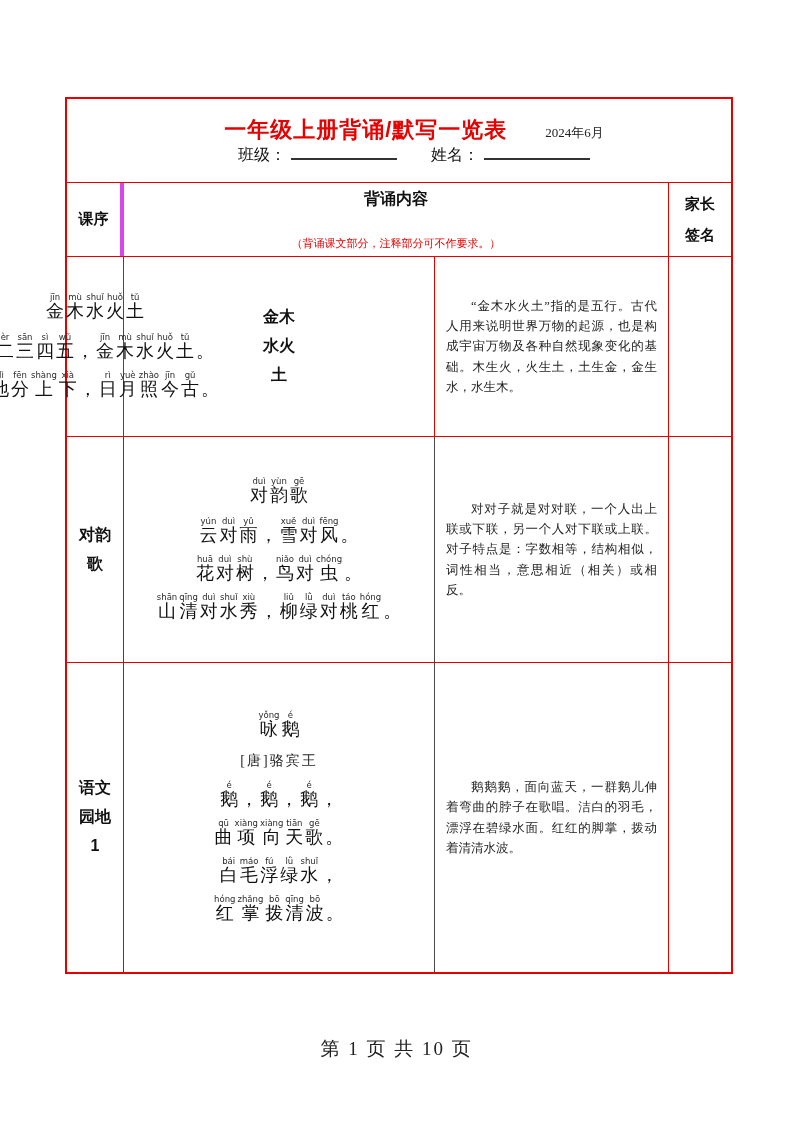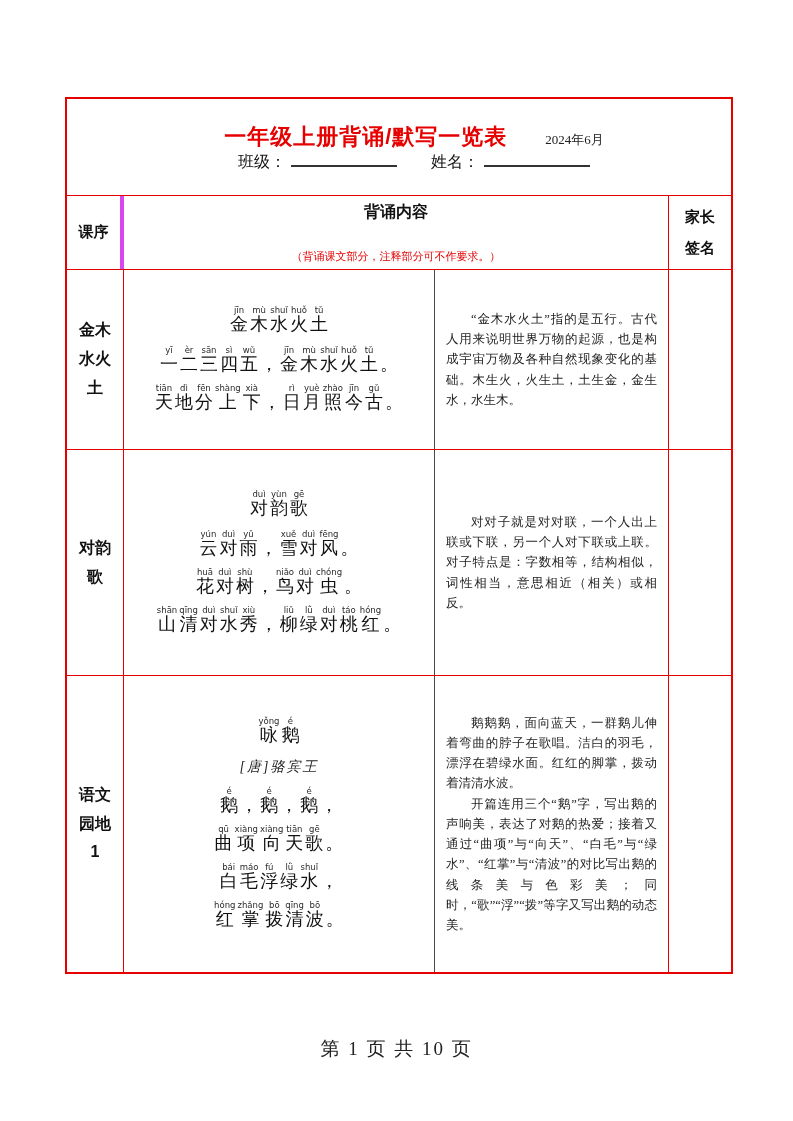--- a/index.html
+++ b/index.html
@@ -7,21 +7,21 @@
     width:793px;height:1121px;position:relative;background:#ffffff;
     font-family:"Liberation Serif",serif;color:#222;
   }
   .frame{
     position:absolute;left:65px;top:97px;width:668px;height:877px;
     border:2px solid #e60000;box-sizing:border-box;
     display:flex;flex-direction:column;background:#fff;
   }
   
   .doc-header{
-    height:97px;box-sizing:border-box;border-bottom:1px solid #e60000;
+    height:84px;box-sizing:border-box;border-bottom:1px solid #e60000;
     display:flex;flex-direction:column;justify-content:center;padding-left:30px;
   }
   .title-row{display:flex;justify-content:center;align-items:baseline;gap:38px;}
   .doc-title{
     font-family:"Liberation Sans",sans-serif;font-weight:bold;
     font-size:22px;color:#e60000;letter-spacing:1px;
   }
   .doc-date{font-size:13px;color:#222;}
   .blank-row{display:flex;justify-content:center;gap:34px;font-size:16px;color:#111;text-align:center;}
   .blank-group{display:flex;align-items:baseline;}
@@ -62,21 +62,21 @@
     display:flex;flex-direction:column;justify-content:center;
     padding:8px 11px;font-size:12.5px;line-height:1.62;color:#1d1d1d;
     text-align:justify;
   }
   .cell-expl p{margin:0;text-indent:2em;}
   .cell-sign{background:#fff;}
   .poem-line{margin:4px 0;text-align:center;white-space:nowrap;}
   .poem-line.title{margin-bottom:6px;}
   ruby{font-size:18px;color:#111;margin:0 1px;ruby-position:over;}
   rt{font-size:8.5px;font-family:"DejaVu Sans",sans-serif;color:#2a2a2a;}
-  .poem-author{font-size:14px;color:#222;margin:5px 0 7px 0;letter-spacing:2px;font-style:italic;}
+  .poem-author{font-size:14px;color:#222;margin:5px 0 7px 0;letter-spacing:2px;}
   
   .page-footer{
     position:absolute;left:0;right:0;top:1036px;text-align:center;
     font-size:19px;color:#222;letter-spacing:2px;
   }
 </style>
 </head>
 <body>
 
 <div class="frame">
@@ -104,29 +104,29 @@
       <span class="th-content-title">背诵内容</span>
       <span class="th-note">（背诵课文部分，注释部分可不作要求。）</span>
     </div>
     <div class="th th-sign">
       <span>家长</span>
       <span>签名</span>
     </div>
   </div>
 
   <div class="trow row1">
+    <div class="cell cell-poem">
+      <div class="poem-line title"><ruby>金<rt>jīn</rt></ruby><ruby>木<rt>mù</rt></ruby><ruby>水<rt>shuǐ</rt></ruby><ruby>火<rt>huǒ</rt></ruby><ruby>土<rt>tǔ</rt></ruby></div>
+      <div class="poem-line"><ruby>一<rt>yī</rt></ruby><ruby>二<rt>èr</rt></ruby><ruby>三<rt>sān</rt></ruby><ruby>四<rt>sì</rt></ruby><ruby>五<rt>wǔ</rt></ruby><ruby>，<rt>&nbsp;</rt></ruby><ruby>金<rt>jīn</rt></ruby><ruby>木<rt>mù</rt></ruby><ruby>水<rt>shuǐ</rt></ruby><ruby>火<rt>huǒ</rt></ruby><ruby>土<rt>tǔ</rt></ruby><ruby>。<rt>&nbsp;</rt></ruby></div>
+      <div class="poem-line"><ruby>天<rt>tiān</rt></ruby><ruby>地<rt>dì</rt></ruby><ruby>分<rt>fēn</rt></ruby><ruby>上<rt>shàng</rt></ruby><ruby>下<rt>xià</rt></ruby><ruby>，<rt>&nbsp;</rt></ruby><ruby>日<rt>rì</rt></ruby><ruby>月<rt>yuè</rt></ruby><ruby>照<rt>zhào</rt></ruby><ruby>今<rt>jīn</rt></ruby><ruby>古<rt>gǔ</rt></ruby><ruby>。<rt>&nbsp;</rt></ruby></div>
+    </div>
     <div class="cell cell-lesson">
       <div>金木</div>
       <div>水火</div>
       <div>土</div>
-    </div>
-    <div class="cell cell-poem">
-      <div class="poem-line title"><ruby>金<rt>jīn</rt></ruby><ruby>木<rt>mù</rt></ruby><ruby>水<rt>shuǐ</rt></ruby><ruby>火<rt>huǒ</rt></ruby><ruby>土<rt>tǔ</rt></ruby></div>
-      <div class="poem-line"><ruby>一<rt>yī</rt></ruby><ruby>二<rt>èr</rt></ruby><ruby>三<rt>sān</rt></ruby><ruby>四<rt>sì</rt></ruby><ruby>五<rt>wǔ</rt></ruby><ruby>，<rt>&nbsp;</rt></ruby><ruby>金<rt>jīn</rt></ruby><ruby>木<rt>mù</rt></ruby><ruby>水<rt>shuǐ</rt></ruby><ruby>火<rt>huǒ</rt></ruby><ruby>土<rt>tǔ</rt></ruby><ruby>。<rt>&nbsp;</rt></ruby></div>
-      <div class="poem-line"><ruby>天<rt>tiān</rt></ruby><ruby>地<rt>dì</rt></ruby><ruby>分<rt>fēn</rt></ruby><ruby>上<rt>shàng</rt></ruby><ruby>下<rt>xià</rt></ruby><ruby>，<rt>&nbsp;</rt></ruby><ruby>日<rt>rì</rt></ruby><ruby>月<rt>yuè</rt></ruby><ruby>照<rt>zhào</rt></ruby><ruby>今<rt>jīn</rt></ruby><ruby>古<rt>gǔ</rt></ruby><ruby>。<rt>&nbsp;</rt></ruby></div>
     </div>
     <div class="cell cell-expl">
       <p>“金木水火土”指的是五行。古代人用来说明世界万物的起源，也是构成宇宙万物及各种自然现象变化的基础。木生火，火生土，土生金，金生水，水生木。</p>
     </div>
     <div class="cell cell-sign"></div>
   </div>
 
   <div class="trow row2">
     <div class="cell cell-lesson">
       <div>对韵</div>
@@ -153,20 +153,19 @@
     <div class="cell cell-poem">
       <div class="poem-line title"><ruby>咏<rt>yǒng</rt></ruby><ruby>鹅<rt>é</rt></ruby></div>
       <div class="poem-author">[唐]骆宾王</div>
       <div class="poem-line"><ruby>鹅<rt>é</rt></ruby><ruby>，<rt>&nbsp;</rt></ruby><ruby>鹅<rt>é</rt></ruby><ruby>，<rt>&nbsp;</rt></ruby><ruby>鹅<rt>é</rt></ruby><ruby>，<rt>&nbsp;</rt></ruby></div>
       <div class="poem-line"><ruby>曲<rt>qū</rt></ruby><ruby>项<rt>xiàng</rt></ruby><ruby>向<rt>xiàng</rt></ruby><ruby>天<rt>tiān</rt></ruby><ruby>歌<rt>gē</rt></ruby><ruby>。<rt>&nbsp;</rt></ruby></div>
       <div class="poem-line"><ruby>白<rt>bái</rt></ruby><ruby>毛<rt>máo</rt></ruby><ruby>浮<rt>fú</rt></ruby><ruby>绿<rt>lǜ</rt></ruby><ruby>水<rt>shuǐ</rt></ruby><ruby>，<rt>&nbsp;</rt></ruby></div>
       <div class="poem-line"><ruby>红<rt>hóng</rt></ruby><ruby>掌<rt>zhǎng</rt></ruby><ruby>拨<rt>bō</rt></ruby><ruby>清<rt>qīng</rt></ruby><ruby>波<rt>bō</rt></ruby><ruby>。<rt>&nbsp;</rt></ruby></div>
     </div>
     <div class="cell cell-expl">
       <p>鹅鹅鹅，面向蓝天，一群鹅儿伸着弯曲的脖子在歌唱。洁白的羽毛，漂浮在碧绿水面。红红的脚掌，拨动着清清水波。</p>
-      <p>开篇连用三个“鹅”字，写出鹅的声响美，表达了对鹅的热爱；接着又通过“曲项”与“向天”、“白毛”与“绿水”、“红掌”与“清波”的对比写出鹅的线条美与色彩美；同时，“歌”“浮”“拨”等字又写出鹅的动态美。</p>
     </div>
     <div class="cell cell-sign"></div>
   </div>
 
 </div>
 
 <div class="page-footer">第 1 页 共 10 页</div>
 
 </body></html>

